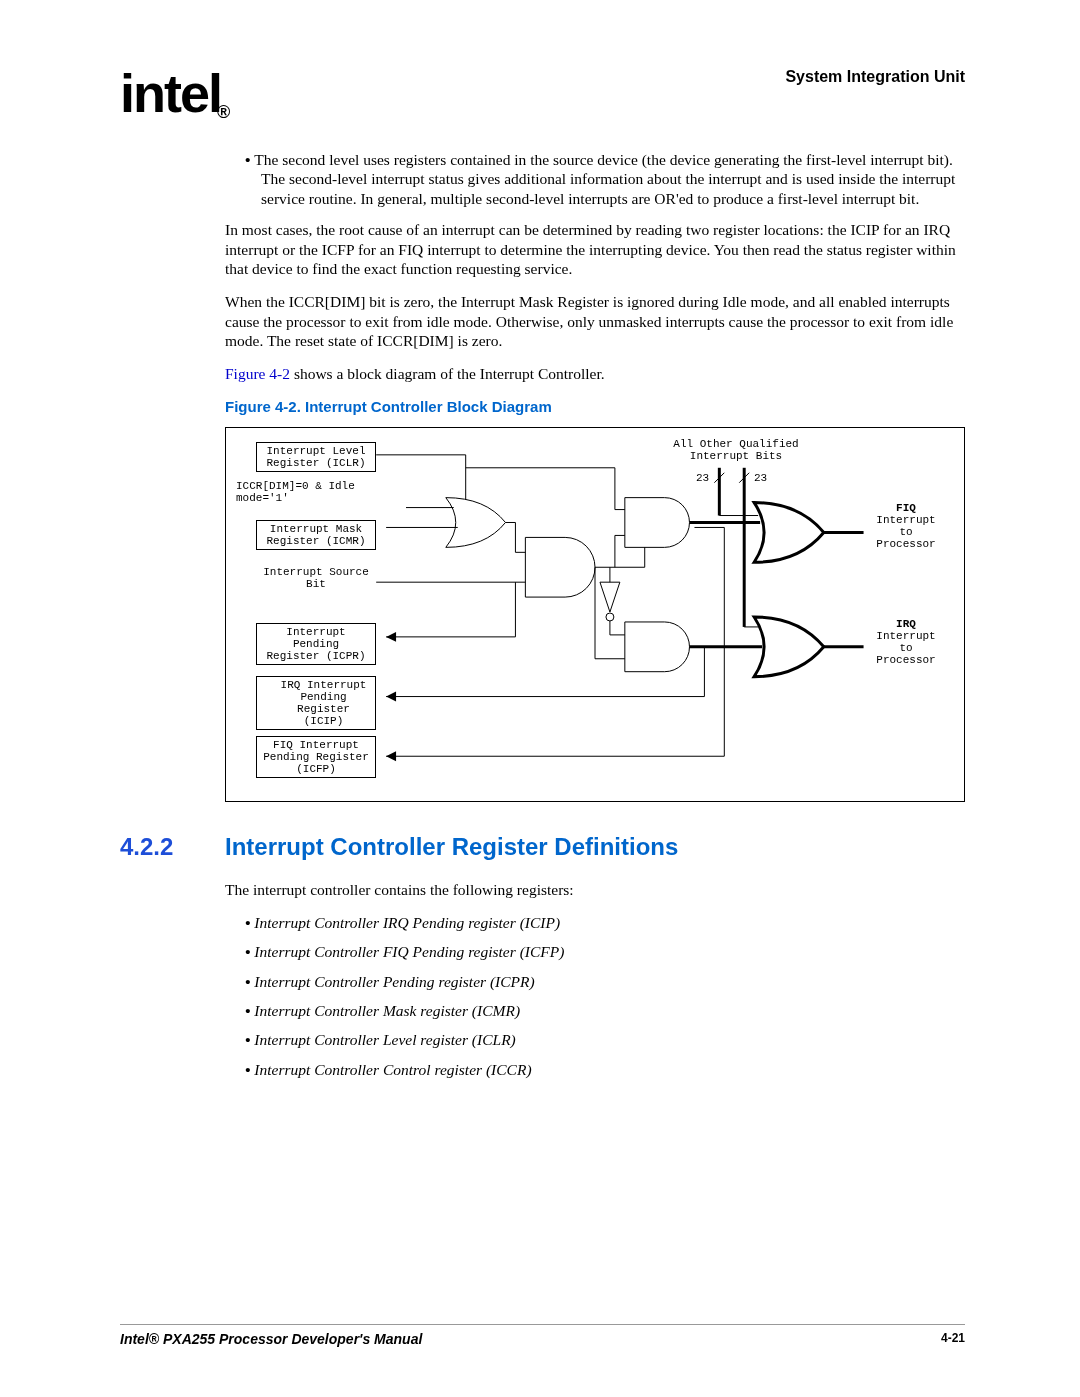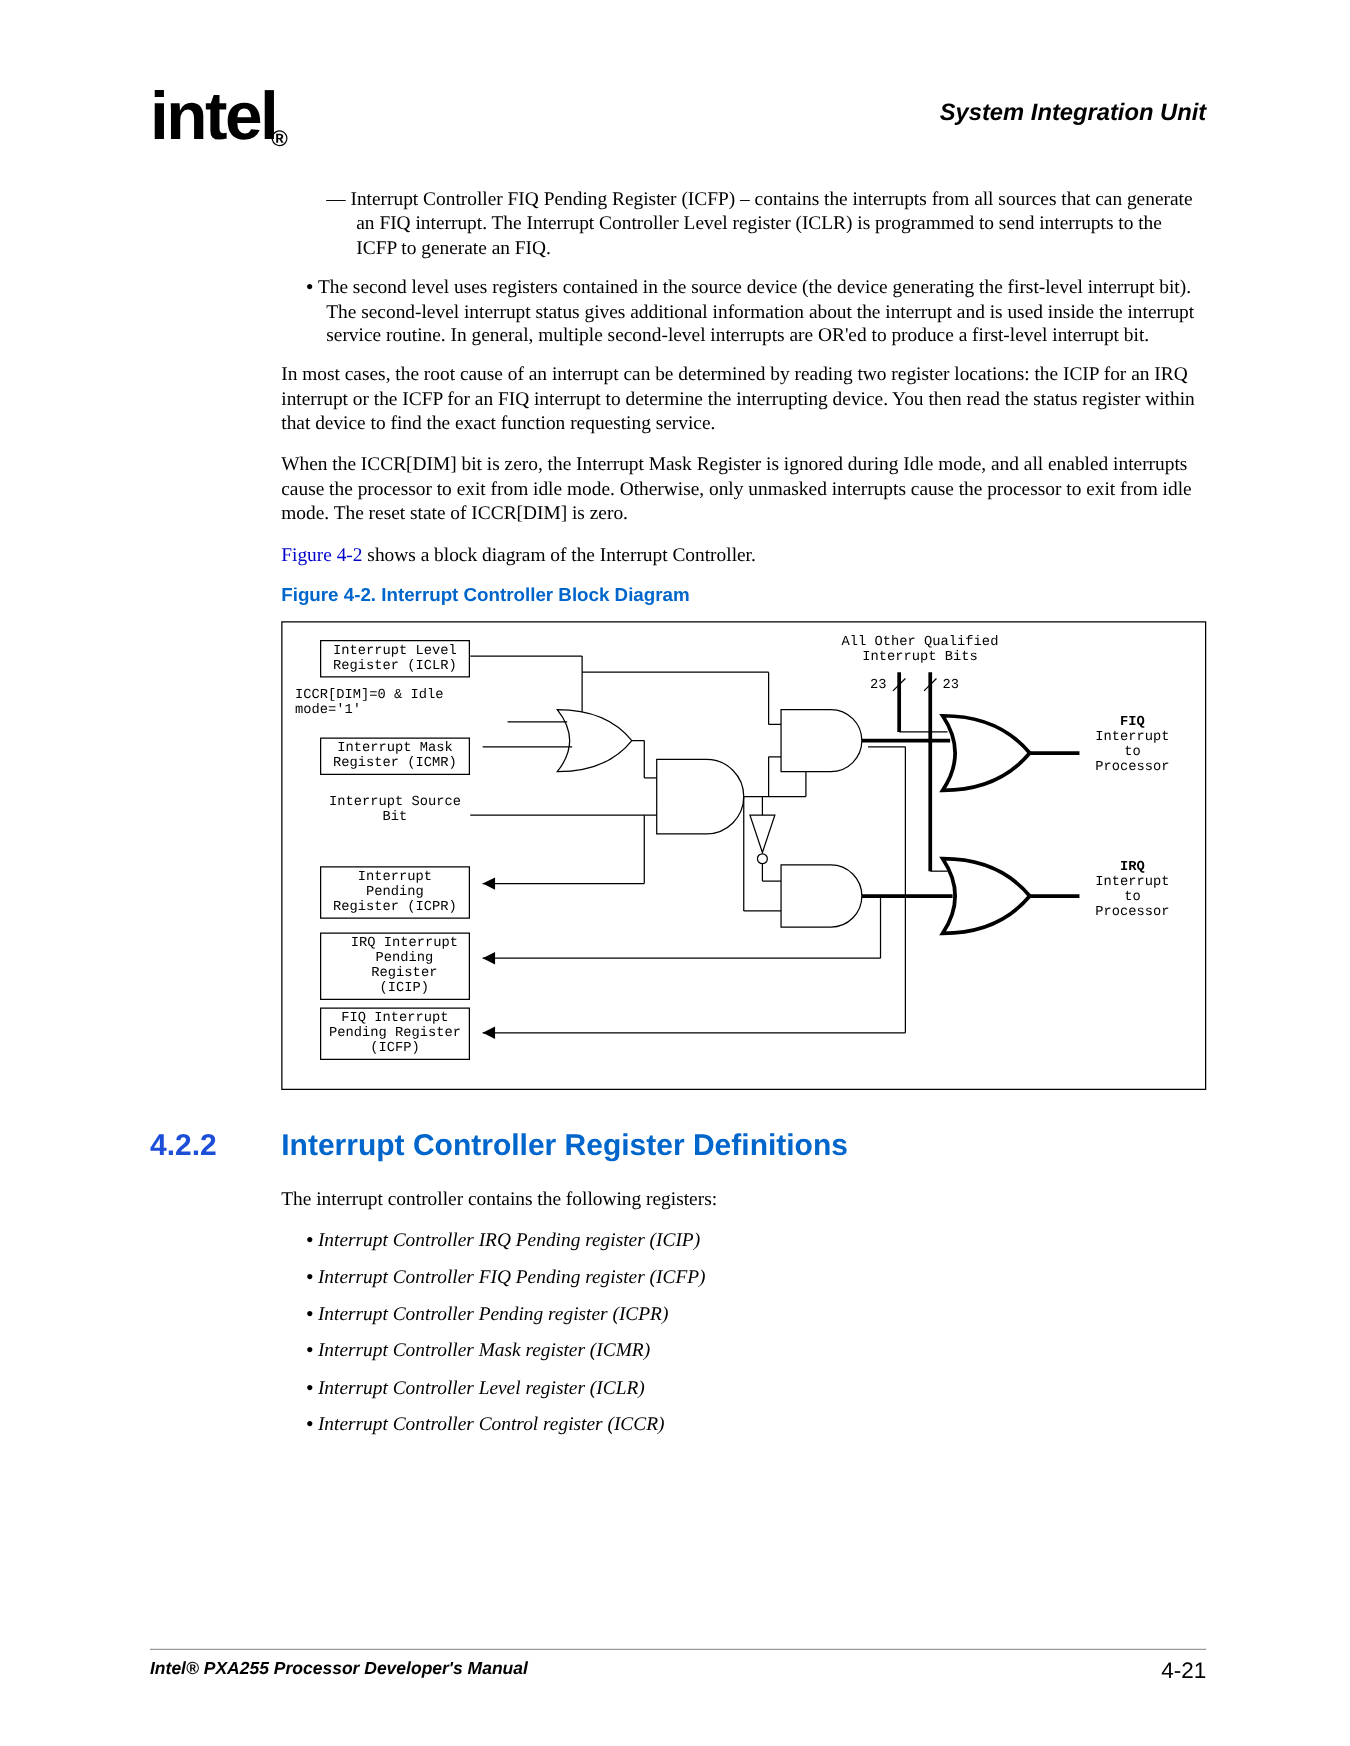--- a/index.html
+++ b/index.html
@@ -17,26 +17,25 @@
     font-size: 54px;
     font-weight: bold;
     letter-spacing: -2px;
     position: absolute;
     top: 62px;
     left: 120px;
   }
   .logo sub { font-size: 18px; vertical-align: baseline; position: relative; top: 6px; left: -4px;}
   .header-right {
     position: absolute;
-    top: 80px;
+    top: 68px;
     right: 115px;
     font-family: Arial, Helvetica, sans-serif;
     font-weight: bold;
-    font-style: italic;
-    font-size: 19px;
+    font-size: 16px;
   }
   .content {
     position: absolute;
     top: 150px;
     left: 225px;
     right: 115px;
     font-size: 15.5px;
     line-height: 1.25;
   }
   .dash-item { padding-left: 60px; text-indent: -24px; margin-bottom: 12px; }
@@ -84,35 +83,34 @@
     right: 115px;
     border-top: 1px solid #999;
     padding-top: 6px;
     font-family: Arial, Helvetica, sans-serif;
     font-style: italic;
     font-weight: bold;
     font-size: 14px;
     display: flex;
     justify-content: space-between;
   }
-  .footer .pg { font-style: normal; font-weight: normal; font-size: 18px;}
+  .footer .pg { font-style: normal; font-weight: bold; font-size: 12px;}
   .dlabel { font-family: Liberation Mono, monospace; font-size: 11px; text-align: center; line-height: 1.1; position: absolute; }
   .dbox { border: 1px solid #000; padding: 2px 6px; }
 </style>
 </head>
 <body>
 
 <div class="logo">
   <span>intel</span><sub>®</sub>
 </div>
 <div class="header-right">System Integration Unit</div>
 
 <div class="content">
 
-  <div class="dash-item">— Interrupt Controller FIQ Pending Register (ICFP) – contains the interrupts from all sources that can generate an FIQ interrupt. The Interrupt Controller Level register (ICLR) is programmed to send interrupts to the ICFP to generate an FIQ.</div>
   <div class="bullet-item">The second level uses registers contained in the source device (the device generating the first-level interrupt bit). The second-level interrupt status gives additional information about the interrupt and is used inside the interrupt service routine. In general, multiple second-level interrupts are OR'ed to produce a first-level interrupt bit.</div>
   <div class="para">In most cases, the root cause of an interrupt can be determined by reading two register locations: the ICIP for an IRQ interrupt or the ICFP for an FIQ interrupt to determine the interrupting device. You then read the status register within that device to find the exact function requesting service.</div>
   <div class="para">When the ICCR[DIM] bit is zero, the Interrupt Mask Register is ignored during Idle mode, and all enabled interrupts cause the processor to exit from idle mode. Otherwise, only unmasked interrupts cause the processor to exit from idle mode. The reset state of ICCR[DIM] is zero.</div>
   <div class="para">
     <span class="fig-link">Figure 4-2</span><span> shows a block diagram of the Interrupt Controller.</span>
   </div>
 
   <div class="fig-caption">Figure 4-2. Interrupt Controller Block Diagram</div>
 
   <div class="diagram">

